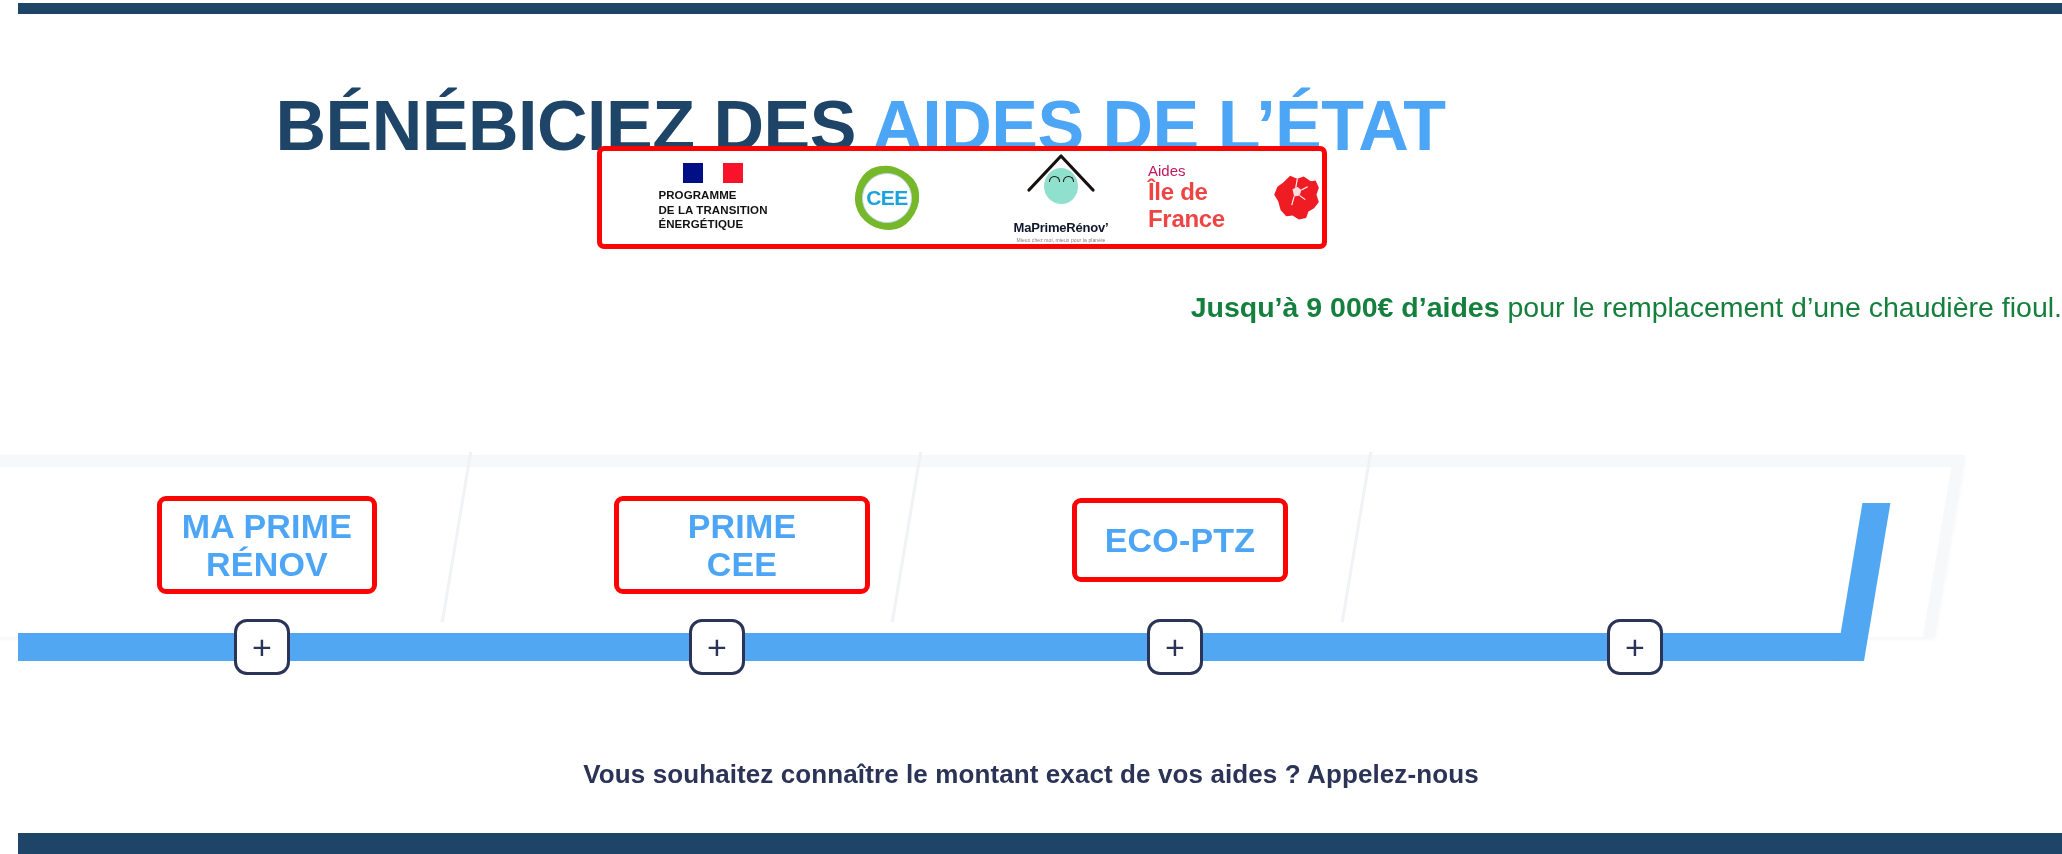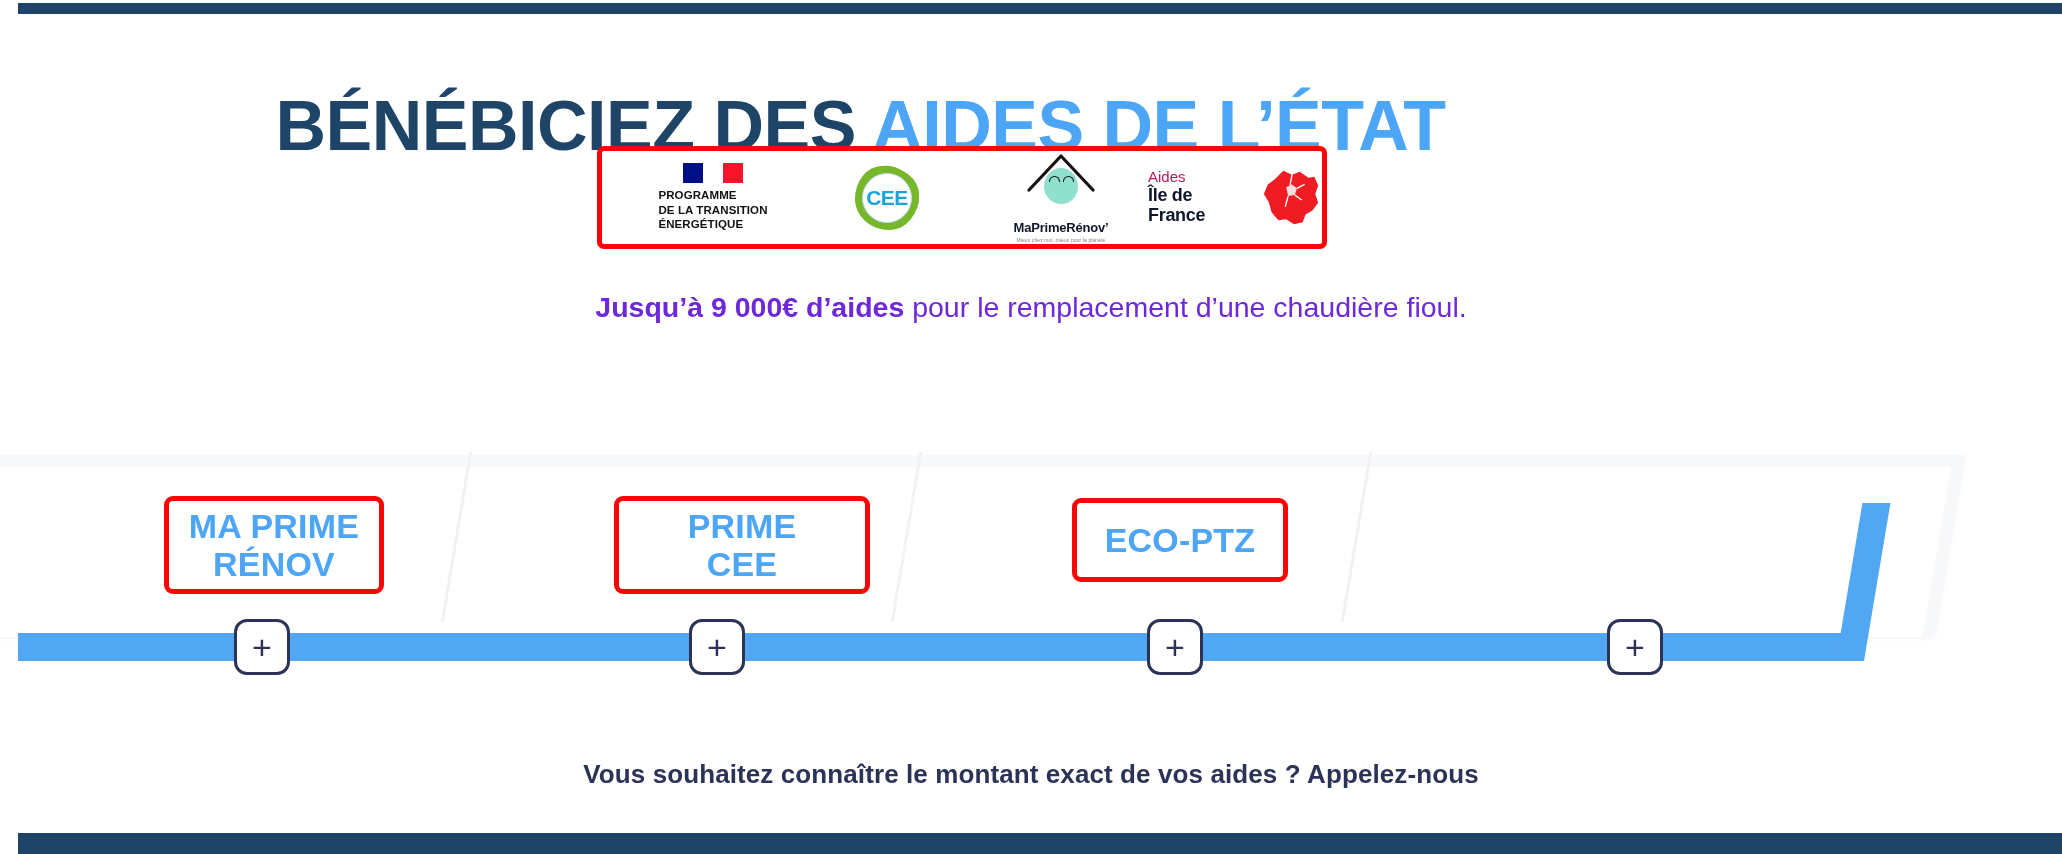--- a/index.html
+++ b/index.html
@@ -151,30 +151,30 @@
     font-size: 5px;
     color: #7d7d7d;
     margin-top: 2px;
     letter-spacing: 0.1px;
   }
 
   
   .idf { justify-content: center; gap: 9px; }
   .idf-txt { text-align: left; }
   .idf-aides { font-size: 15px; color: #be185d; font-weight: 400; line-height: 1.1; }
-  .idf-name  { font-size: 18px; color: #0f172a; font-weight: 700; line-height: 1.1; letter-spacing: -0.3px;}
+  .idf-name  { font-size: 24px; color: #ef4444; font-weight: 700; line-height: 1.1; letter-spacing: -0.3px;}
 
   
   .aid-lines {
     position: absolute;
     left: 0;
     top: 281px;
     width: 2062px;
-    text-align: center;
-    color: #6d28d9;
+    text-align: right;
+    color: #15803d;
     font-size: 28.5px;
     line-height: 52px;
   }
   .aid-lines b { font-weight: 700; }
 
   
   .panel-zone {
     position: absolute;
     left: 0;
     top: 440px;
@@ -344,21 +344,21 @@
     <div class="panel-inner"></div>
   </div>
 
   <div class="divider" style="left:455px;"></div>
   <div class="divider" style="left:905px;"></div>
   <div class="divider" style="left:1355px;"></div>
 
   <div class="blue-bar"></div>
   <div class="blue-tail"></div>
 
-  <div class="aid-card" style="left:164px;  top:56px;  width:220px; height:98px;">
+  <div class="aid-card" style="left:157px;  top:56px;  width:220px; height:98px;">
     <span style="white-space:pre-line;">MA PRIME
 RÉNOV</span>
   </div>
   <div class="aid-card" style="left:614px;  top:56px;  width:256px; height:98px;">
     <span style="white-space:pre-line;">PRIME
 CEE</span>
   </div>
   <div class="aid-card" style="left:1072px; top:58px;  width:216px; height:84px;">
     <span style="white-space:pre-line;">ECO-PTZ</span>
   </div>

